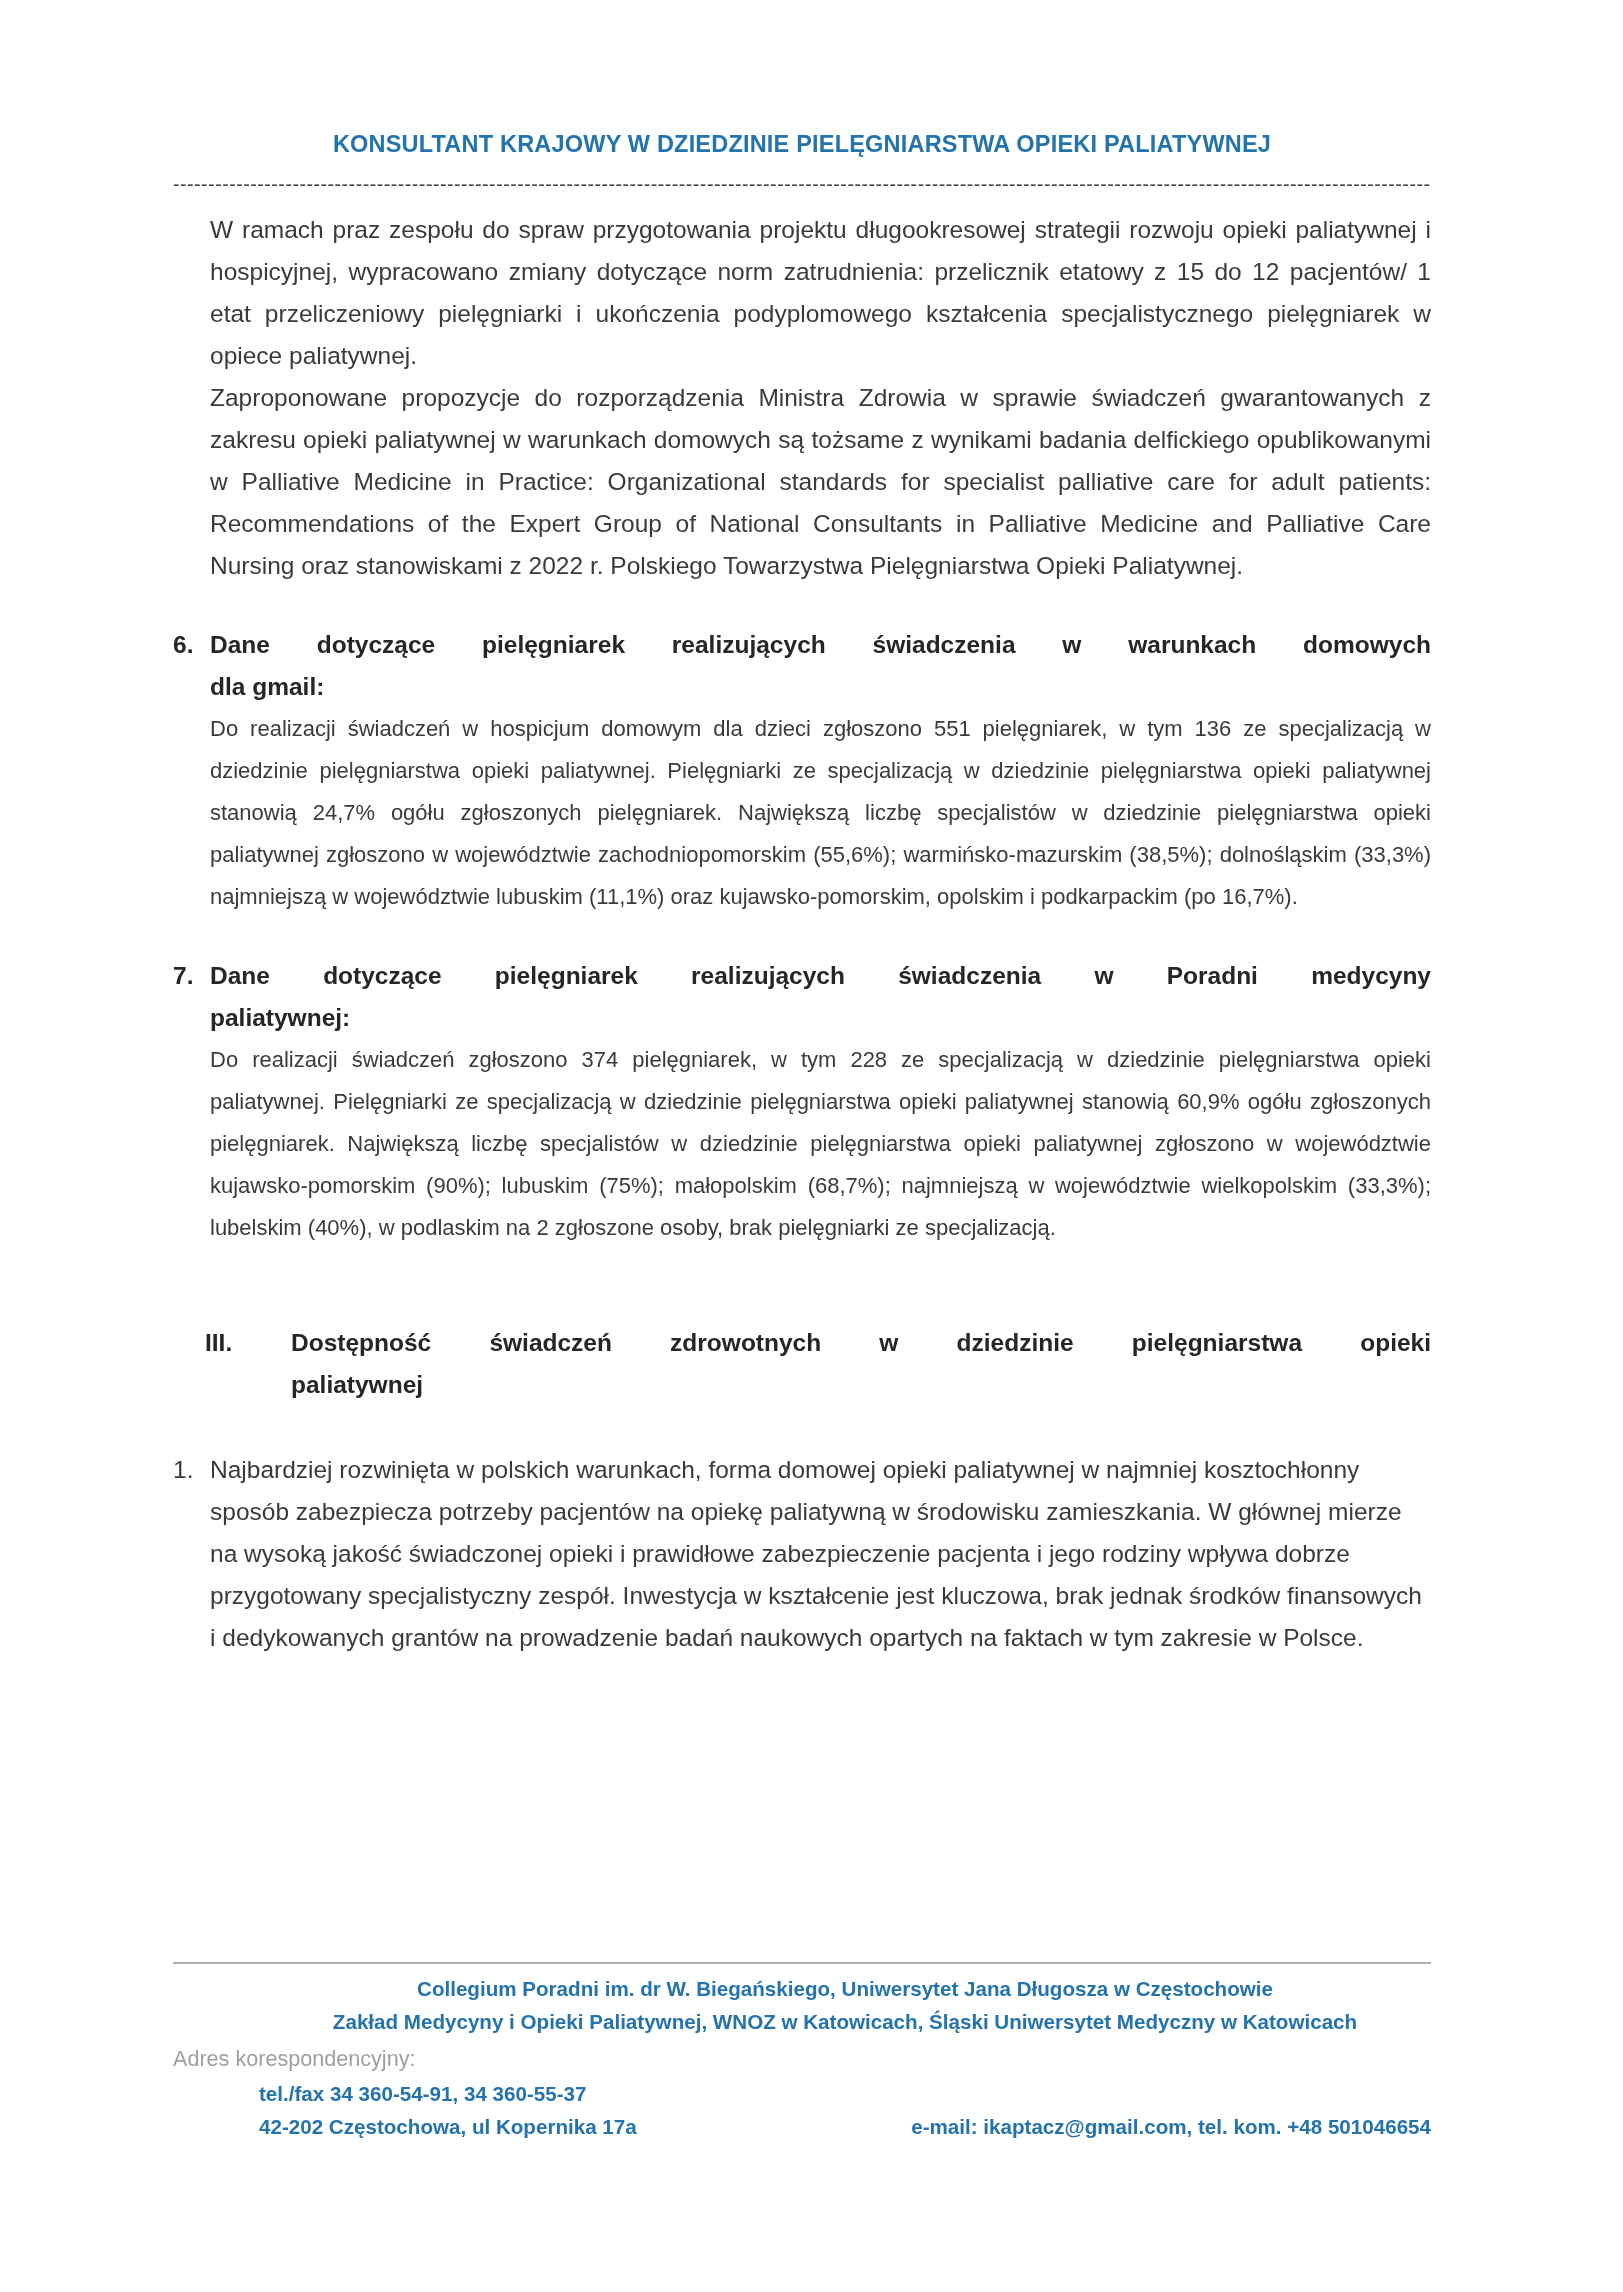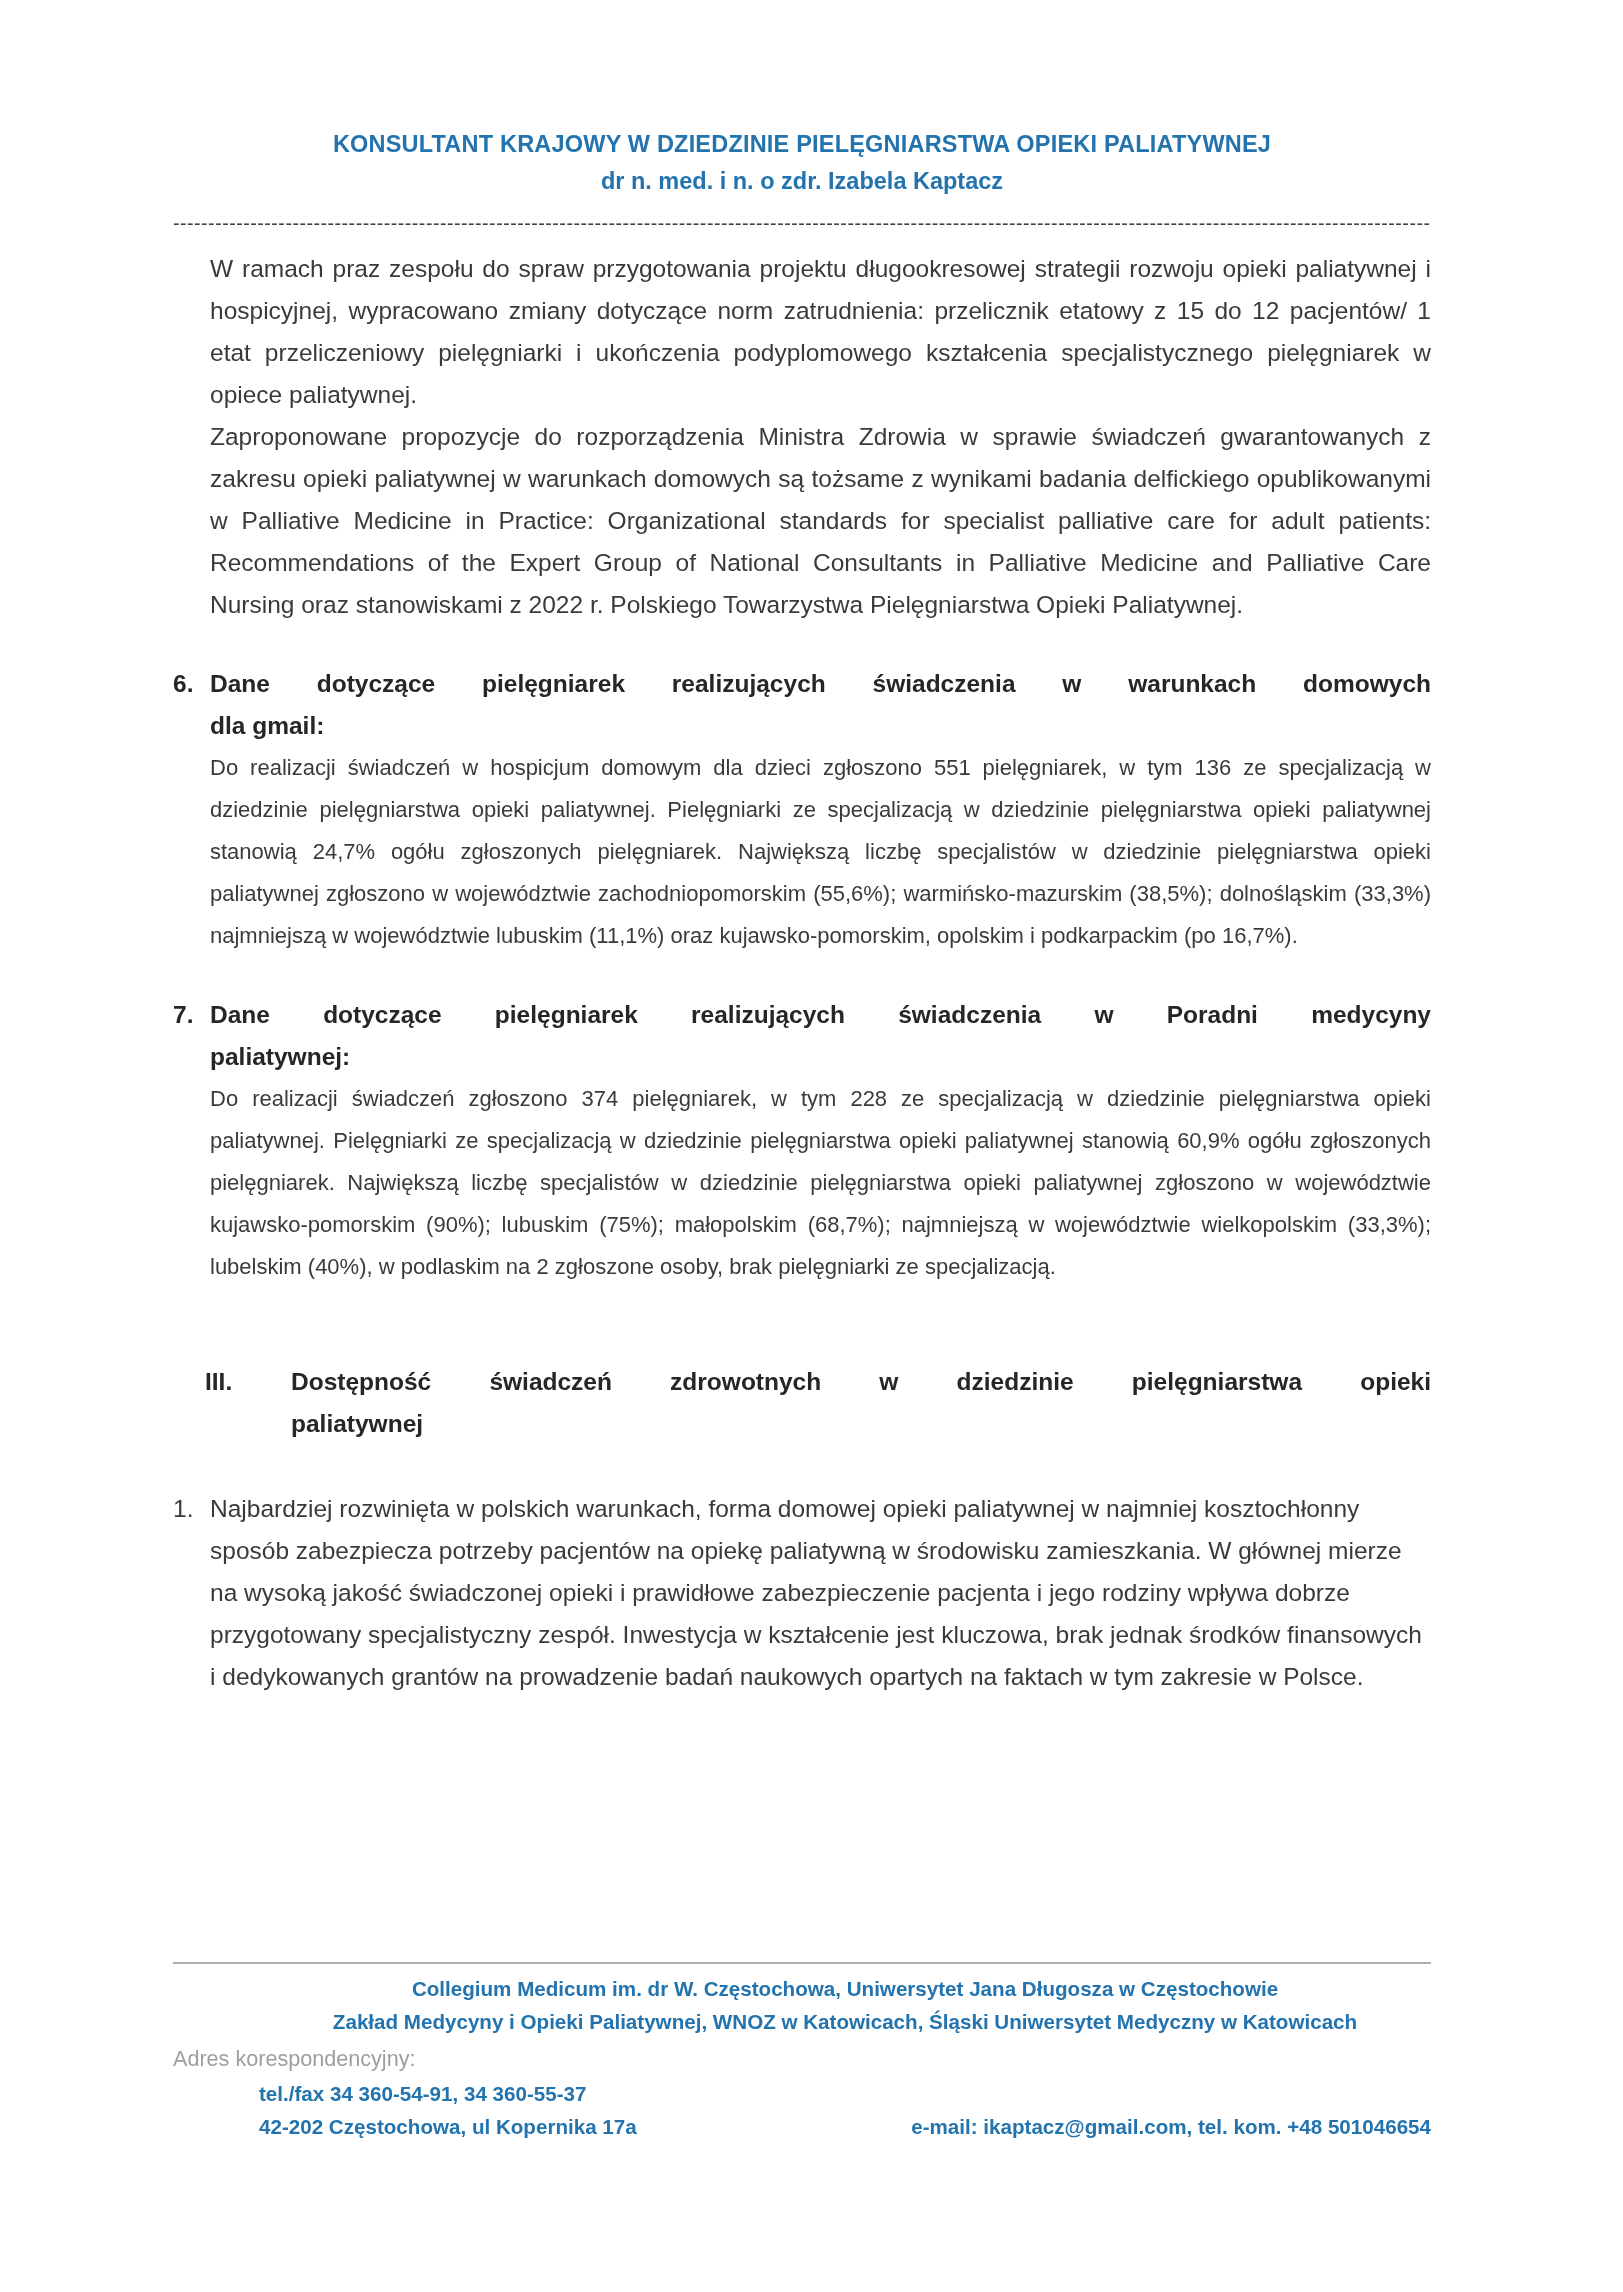--- a/index.html
+++ b/index.html
@@ -135,21 +135,20 @@
   .footer-row.first { margin-top: 3.9px; }
 </style>
 </head>
 <body>
 
 <div class="page">
   <main class="content">
 
     <header class="doc-header">
       <div class="doc-title">KONSULTANT KRAJOWY W DZIEDZINIE PIELĘGNIARSTWA OPIEKI PALIATYWNEJ</div>
-      <div class="doc-subtitle">dr n. med. i n. o zdr. Izabela Kaptacz</div>
     </header>
 
     <div class="dash-divider">--------------------------------------------------------------------------------------------------------------------------------------------------------------------------------------------------------</div>
 
     <section class="intro">
       <p>W ramach praz zespołu do spraw przygotowania projektu długookresowej strategii rozwoju opieki paliatywnej i hospicyjnej, wypracowano zmiany dotyczące norm zatrudnienia: przelicznik etatowy z 15 do 12 pacjentów/ 1 etat przeliczeniowy pielęgniarki i ukończenia podyplomowego kształcenia specjalistycznego pielęgniarek w opiece paliatywnej.</p>
       <p>Zaproponowane propozycje do rozporządzenia Ministra Zdrowia w sprawie świadczeń gwarantowanych z zakresu opieki paliatywnej w warunkach domowych są tożsame z wynikami badania delfickiego opublikowanymi w Palliative Medicine in Practice: Organizational standards for specialist palliative care for adult patients: Recommendations of the Expert Group of National Consultants in Palliative Medicine and Palliative Care Nursing oraz stanowiskami z 2022 r. Polskiego Towarzystwa Pielęgniarstwa Opieki Paliatywnej.</p>
     </section>
 
     <section class="section">
@@ -180,21 +179,21 @@
 
     <div class="list-item">
       <span class="item-num">1.</span>
       <div class="item-text">Najbardziej rozwinięta w polskich warunkach, forma domowej opieki paliatywnej w najmniej kosztochłonny sposób zabezpiecza potrzeby pacjentów na opiekę paliatywną w środowisku zamieszkania. W głównej mierze na wysoką jakość świadczonej opieki i prawidłowe zabezpieczenie pacjenta i jego rodziny wpływa dobrze przygotowany specjalistyczny zespół. Inwestycja w kształcenie jest kluczowa, brak jednak środków finansowych i dedykowanych grantów na prowadzenie badań naukowych opartych na faktach w tym zakresie w Polsce.</div>
     </div>
 
   </main>
 
   <footer class="doc-footer">
     <div class="footer-rule"></div>
-    <div class="footer-center first">Collegium Medicum im. dr W. Częstochowa, Uniwersytet Jana Długosza w Częstochowie</div>
+    <div class="footer-center first">Collegium Poradni im. dr W. Biegańskiego, Uniwersytet Jana Długosza w Częstochowie</div>
     <div class="footer-center">Zakład Medycyny i Opieki Paliatywnej, WNOZ w Katowicach, Śląski Uniwersytet Medyczny w Katowicach</div>
     <div class="footer-address-label">Adres korespondencyjny:</div>
     <div class="footer-row first">
       <span>tel./fax 34 360-54-91, 34 360-55-37</span>
     </div>
     <div class="footer-row">
       <span>42-202 Częstochowa, ul Kopernika 17a</span>
       <span>e-mail: ikaptacz@gmail.com, tel. kom. +48 501046654</span>
     </div>
   </footer>

